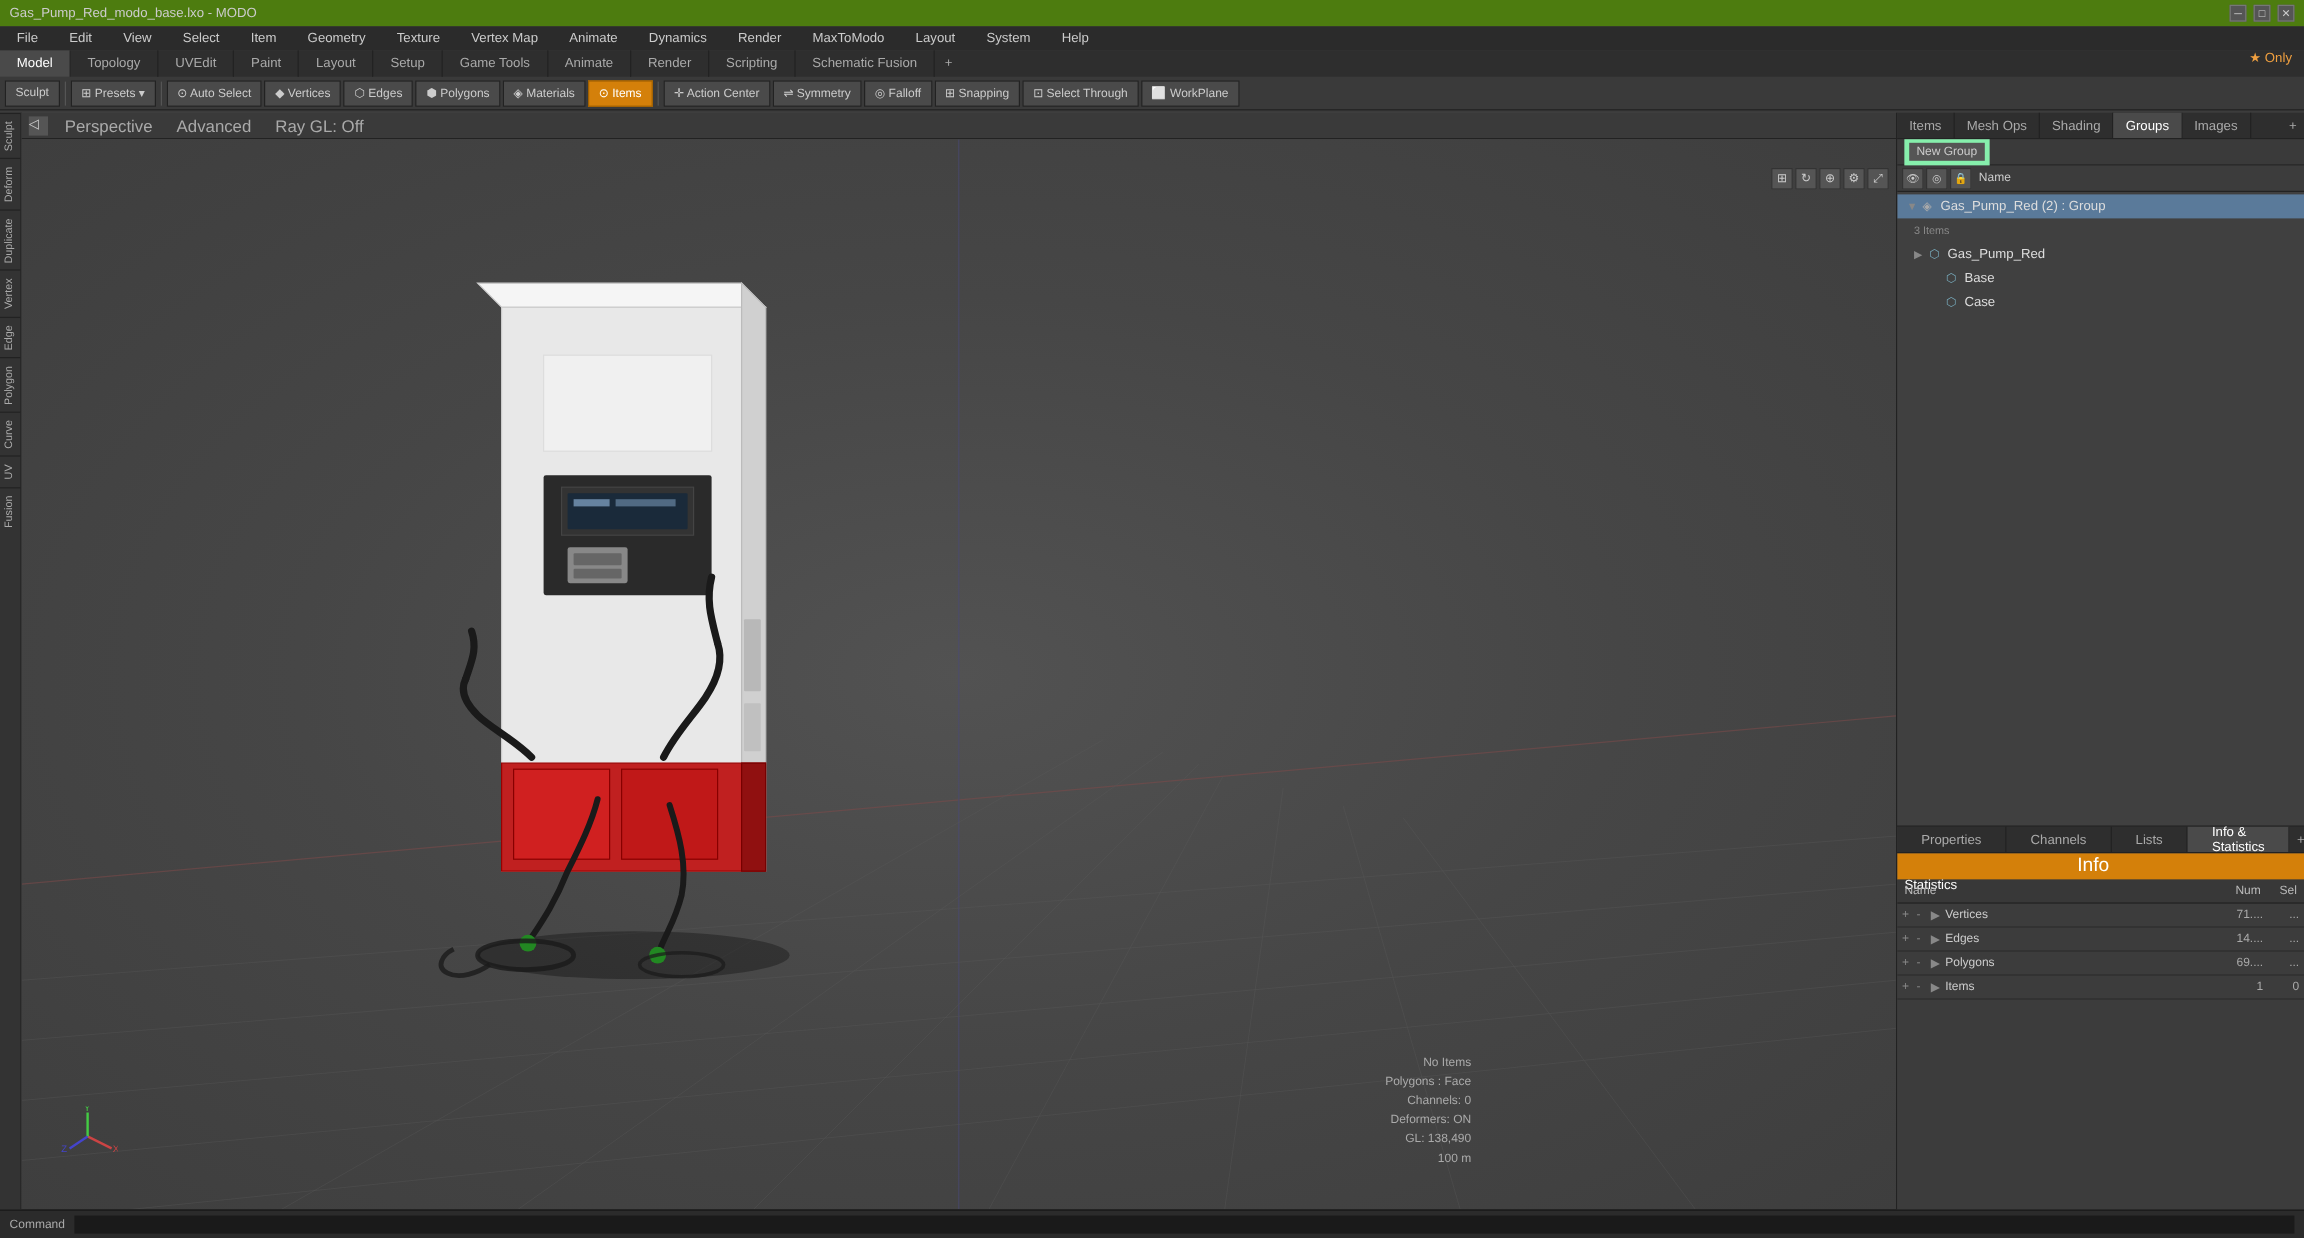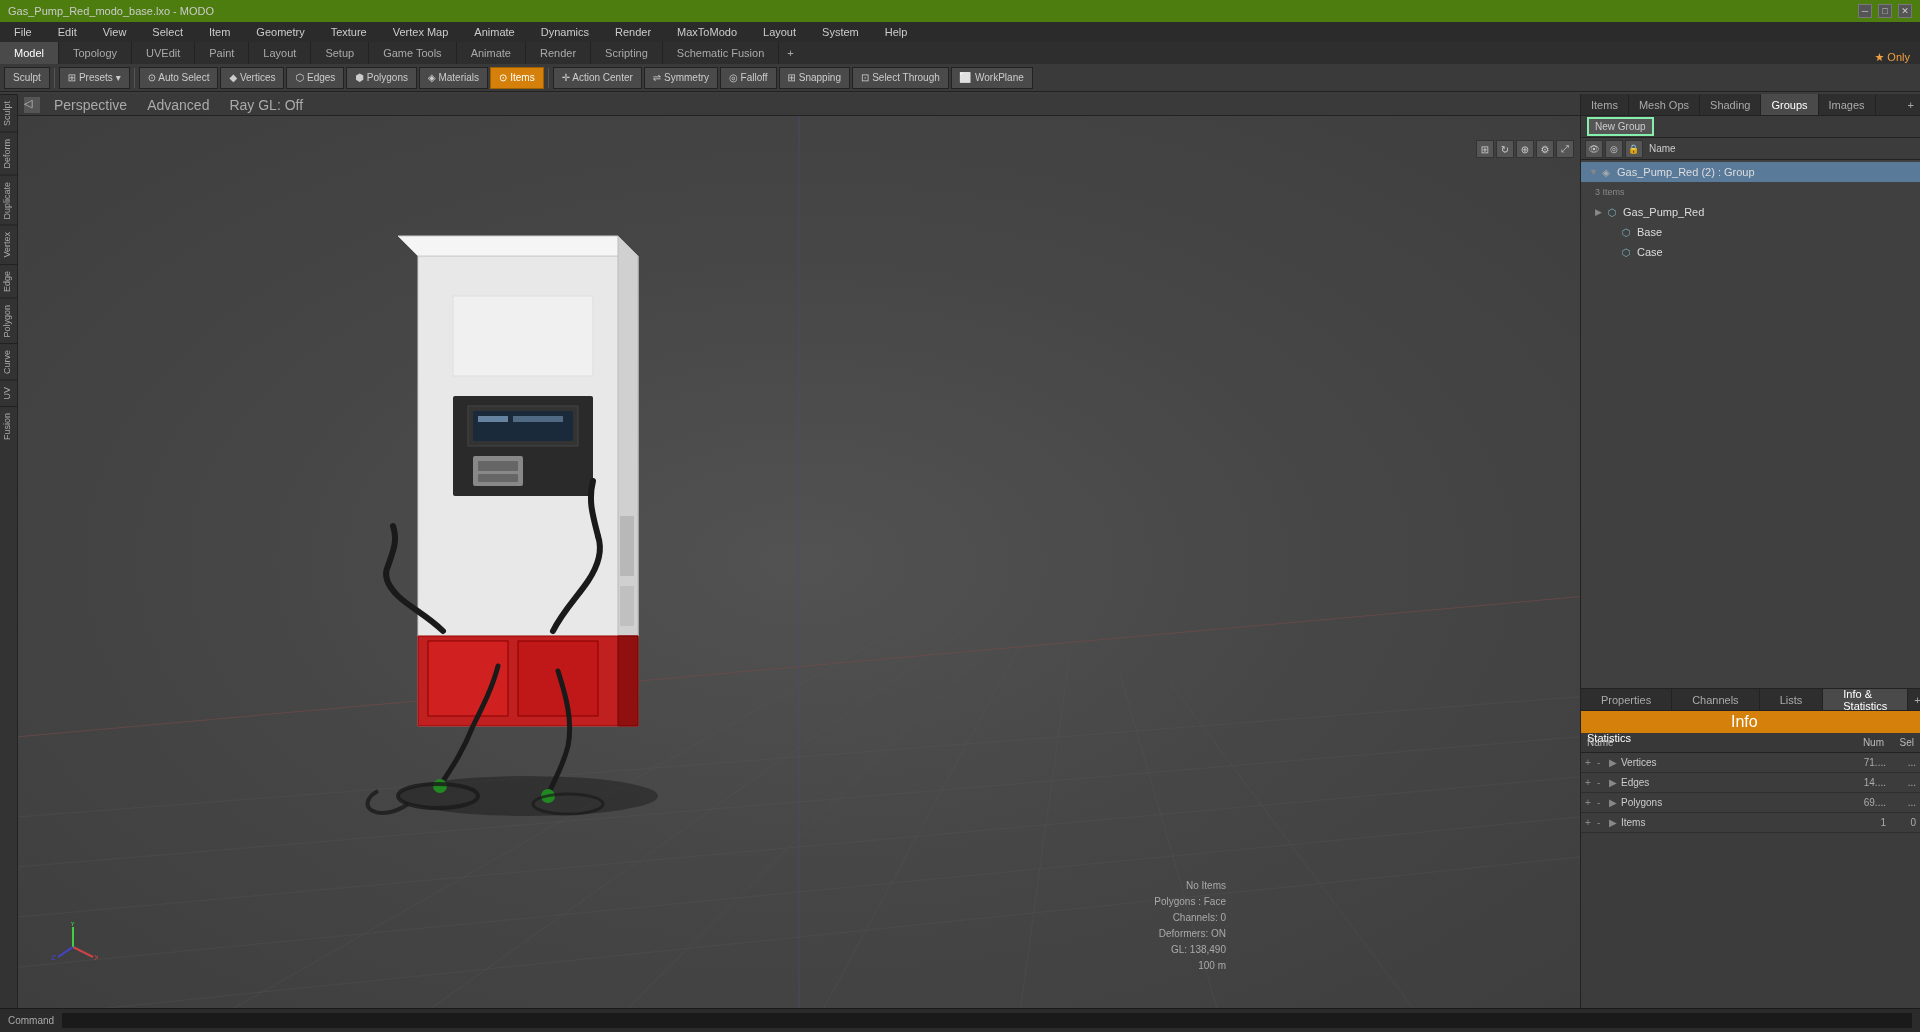--- a/index.html
+++ b/index.html
@@ -39,21 +39,21 @@
       padding: 0 14px;
       display: flex;
       align-items: center;
       font-size: 11px;
       color: #aaa;
       cursor: pointer;
       border-right: 1px solid #222;
     }
     .tab.active { background: #4a4a4a; color: #fff; }
     .tab-add { padding: 0 8px; display: flex; align-items: center; color: #aaa; cursor: pointer; }
-    .tab-only { margin-left: auto; padding: 0 10px; display: flex; align-items: flex-end; color: #f0a040; font-size: 11px; }
+    .tab-only { margin-left: auto; padding: 0 10px; display: flex; align-items: flex-start; color: #f0a040; font-size: 11px; }
 
     
     #toolbar {
       height: 28px;
       background: #3a3a3a;
       display: flex;
       align-items: center;
       padding: 0 4px;
       gap: 2px;
       border-bottom: 1px solid #222;
@@ -216,21 +216,21 @@
       align-items: center;
       padding: 0 6px;
       border-bottom: 1px solid #222;
     }
     #new-group-btn {
       font-size: 10px;
       color: #ccc;
       cursor: pointer;
       padding: 2px 6px;
       background: #555;
-      border: 2px solid #86efac;
+      border: 4px solid #86efac;
     }
 
     
     #group-icons-row {
       height: 22px;
       background: #3c3c3c;
       display: flex;
       align-items: center;
       padding: 0 4px;
       gap: 2px;

